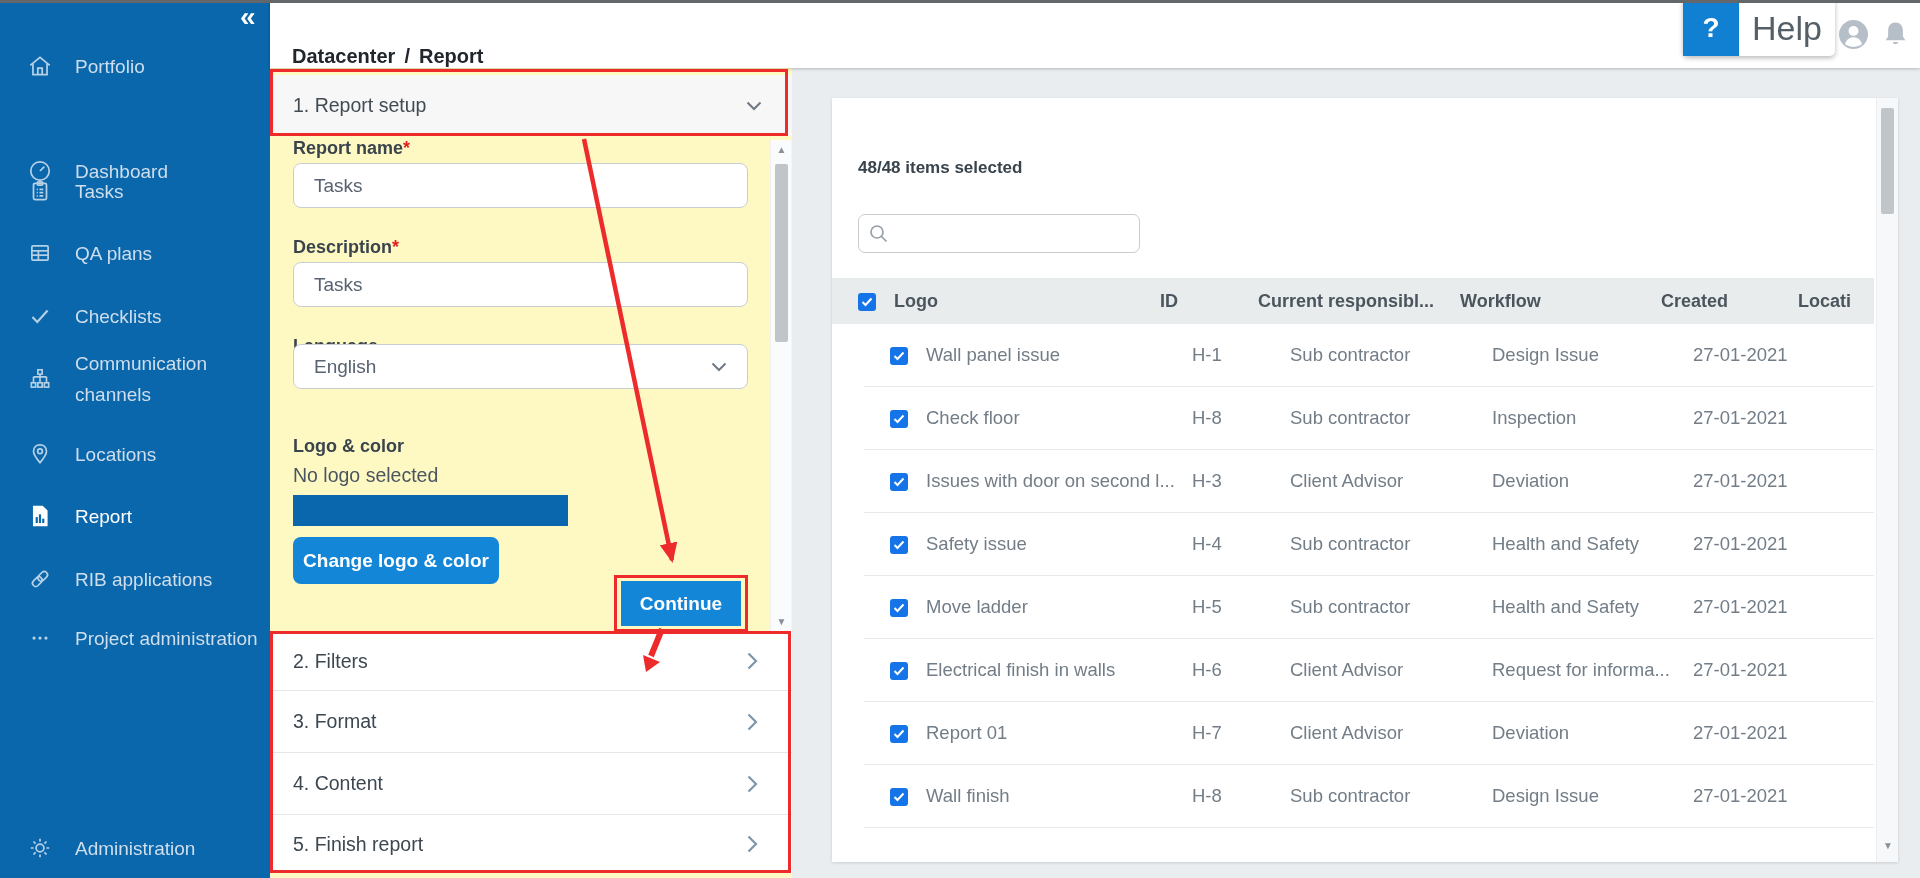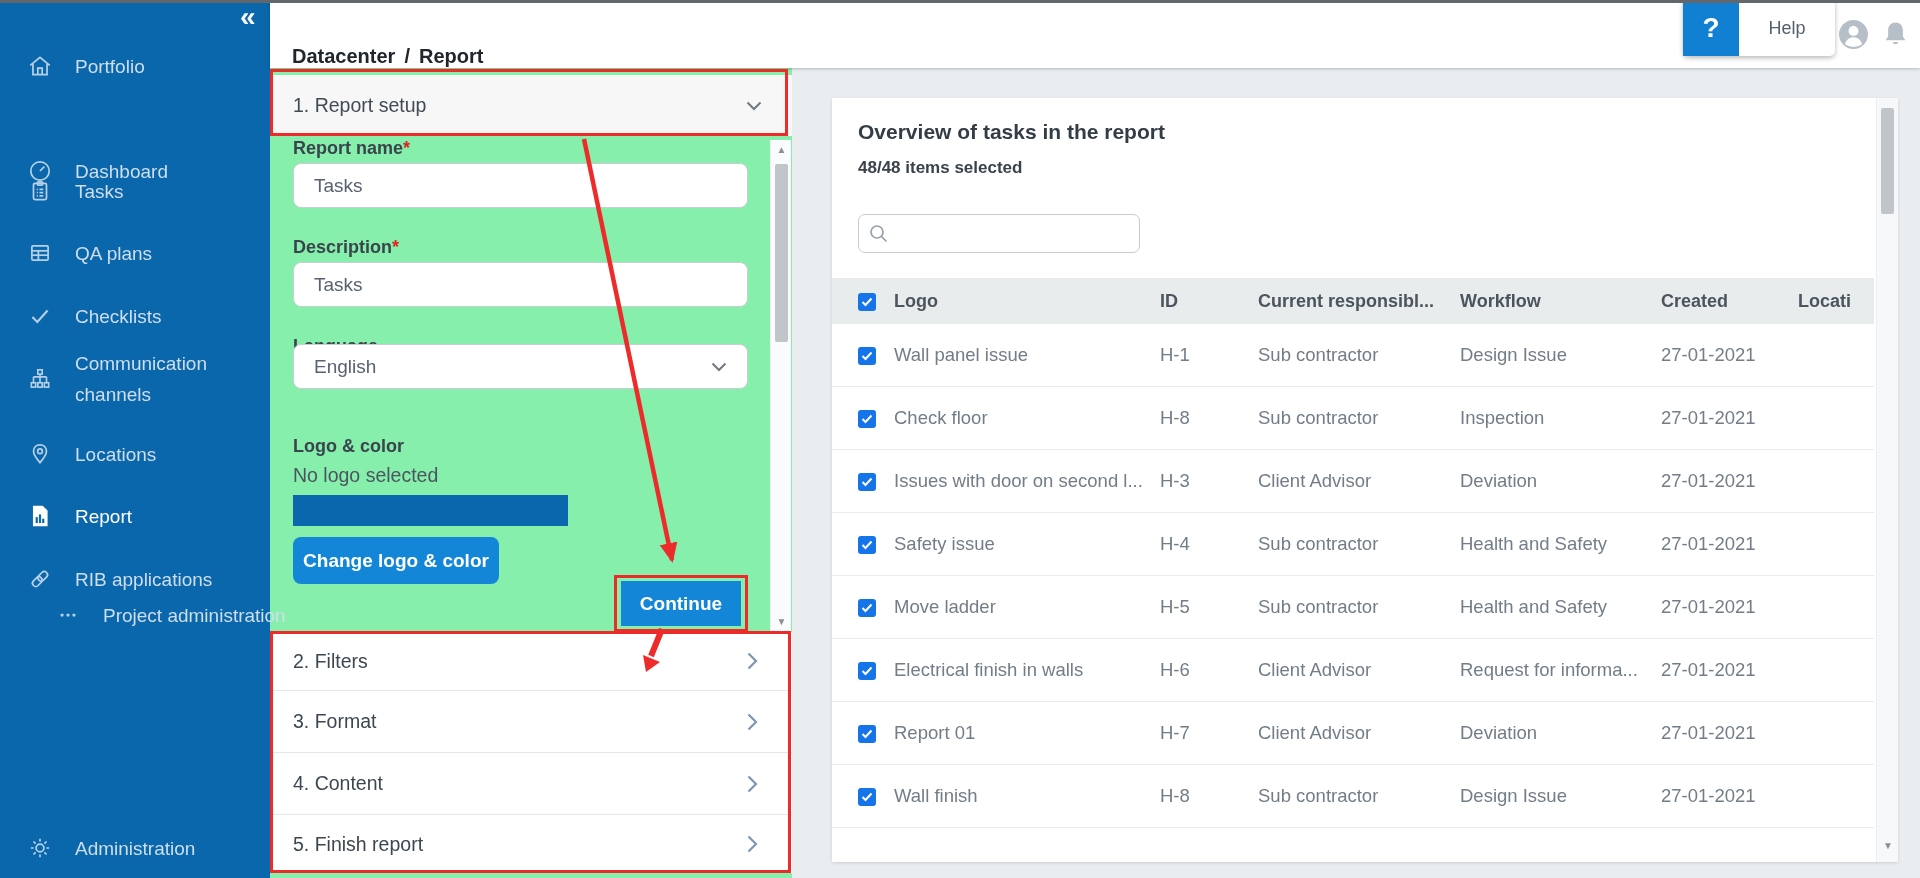--- a/index.html
+++ b/index.html
@@ -17,26 +17,26 @@
   .side-label { position:absolute; left:75px; color:#cfdeec; font-size:19px; white-space:nowrap; line-height:31px; }
   .side-item.active .side-label { color:#ffffff; }
   .side-item.active .side-icon { opacity:1; color:#ffffff; }
   .side-label.wrap { white-space:normal; width:175px; }
 
   
   .topbar { position:absolute; left:270px; top:0; width:1650px; height:68px; background:#ffffff; box-shadow:0 1px 3px rgba(0,0,0,.22); z-index:20; }
   .breadcrumb { position:absolute; left:22px; top:0; height:68px; display:flex; align-items:flex-end; gap:9px; font-size:20px; font-weight:700; color:#20262c; }
   .help-card { position:absolute; left:1413px; top:0; width:152px; height:56px; background:#ffffff; display:flex; align-items:center; box-shadow:0 2px 5px rgba(0,0,0,.28); border-radius:0 0 5px 5px; cursor:pointer; z-index:25; }
   .help-q { width:56px; height:56px; background:#1180d2; color:#ffffff; font-size:28px; font-weight:700; display:flex; align-items:center; justify-content:center; }
-  .help-label { flex:1; text-align:center; color:#555f68; font-size:18px; }
+  .help-label { flex:1; text-align:center; color:#555f68; font-size:34px; }
   .top-icons { position:absolute; right:10px; top:0; height:68px; display:flex; align-items:center; gap:12px; }
   .top-icons svg { display:block; cursor:pointer; }
 
   
-  .left-panel { position:absolute; left:270px; top:68px; width:522px; height:810px; background:#86efac; z-index:5; }
+  .left-panel { position:absolute; left:270px; top:68px; width:522px; height:810px; background:#fef9c3; z-index:5; }
   .acc-header { position:absolute; left:0; top:7px; width:522px; height:61px; background:#f7f7f8; display:flex; align-items:center; justify-content:space-between; padding:0 30px 0 23px; cursor:pointer; }
   .acc-title { font-size:19.5px; color:#414b54; }
   .field-label { position:absolute; left:23px; font-size:18px; font-weight:700; color:#3a444d; }
   .req { color:#e02020; font-weight:700; }
   .tinput { position:absolute; left:23px; width:455px; height:45px; border:1.5px solid #c9ced3; border-radius:8px; background:#fff; font-size:19px; color:#586270; padding:0 20px; font-family:"Liberation Sans","DejaVu Sans",sans-serif; }
   .select-box { display:flex; align-items:center; justify-content:space-between; cursor:pointer; }
   .plain-text { position:absolute; left:23px; font-size:19.5px; color:#4b5560; }
   .swatch { position:absolute; left:23px; top:427px; width:275px; height:31px; background:#0a67ad; }
   .btn-blue { background:#1486d8; color:#ffffff; border:none; border-radius:8px; font-weight:700; font-size:19px; cursor:pointer; font-family:"Liberation Sans","DejaVu Sans",sans-serif; }
   .btn-change { position:absolute; left:23px; top:469px; width:206px; height:47px; }
@@ -55,21 +55,21 @@
   
   .right-panel { position:absolute; left:832px; top:98px; width:1066px; height:764px; background:#ffffff; box-shadow:0 1px 3px rgba(0,0,0,.13); z-index:5; }
   .ov-title { position:absolute; left:26px; top:22px; font-size:21px; font-weight:700; color:#323d46; }
   .ov-count { position:absolute; left:26px; top:60px; font-size:17px; font-weight:700; color:#39434c; }
   .search-wrap { position:absolute; left:26px; top:116px; width:282px; height:39px; }
   .search-input { width:282px; height:39px; border:1.5px solid #c6cbd0; border-radius:7px; padding:0 12px 0 42px; font-size:18px; color:#586270; font-family:"Liberation Sans","DejaVu Sans",sans-serif; }
   .search-icon { position:absolute; left:11px; top:10px; }
   .tbl { position:absolute; left:0; top:180px; width:1042px; overflow:hidden; }
   .thead, .trow { display:grid; grid-template-columns:36px 266px 98px 202px 201px 137px 1fr; align-items:center; padding-left:26px; }
   .thead { height:46px; background:#e9eced; font-size:18px; font-weight:600; color:#4b555e; }
-  .trow { height:63px; border-bottom:1px solid #e8ebed; font-size:18.5px; color:#727d87; background:#fff; }
+  .trow { height:63px; border-bottom:1px solid #e8ebed; font-size:18.5px; color:#727d87; background:#fff;margin-left:32px; }
   .cell { overflow:hidden; white-space:nowrap; padding-right:14px; }
   .checkbox { width:18px; height:18px; background:#1474e8; border-radius:3px; display:inline-flex; align-items:center; justify-content:center; cursor:pointer; }
   .vs-right { left:1044px; top:0px; width:22px; height:764px; border-left:1px solid #eceff1; background:#f7f8f9; position:absolute; }
 
   
   .anno-box { position:absolute; border:3px solid #ee2b2b; z-index:40; pointer-events:none; }
   .anno-svg { position:absolute; left:0; top:0; width:1920px; height:878px; z-index:50; pointer-events:none; }
 </style>
 </head>
 <body>
@@ -169,21 +169,21 @@
           <span class="side-icon">
             <svg viewBox="0 0 24 24" fill="none" stroke="currentColor" stroke-width="1.6">
               <g transform="rotate(-45 12 12)">
                 <rect x="3.5" y="9" width="10" height="6" rx="3"></rect>
                 <rect x="10.5" y="9" width="10" height="6" rx="3"></rect>
               </g>
             </svg>
           </span>
           <span class="side-label">RIB applications</span>
         </div>
-        <div class="side-item" style="top: 597px; height: 36px; margin-left: 28px;">
+        <div class="side-item" style="top: 620px; height: 36px;">
           <span class="side-icon">
             <svg viewBox="0 0 24 24" fill="currentColor">
               <circle cx="6.5" cy="12" r="1.5"></circle>
               <circle cx="12" cy="12" r="1.5"></circle>
               <circle cx="17.5" cy="12" r="1.5"></circle>
             </svg>
           </span>
           <span class="side-label">Project administration</span>
         </div>
         <div class="side-item" style="top: 830px; height: 36px;">
@@ -282,21 +282,20 @@
       <div class="step-row" style="height:58px;">
         <span class="step-label">5. Finish report</span>
         <svg width="11" height="18" viewBox="0 0 11 18">
             <polyline points="1.5,1.5 9,9 1.5,16.5" fill="none" stroke="#7e96ad" stroke-width="2.2"></polyline>
           </svg>
       </div>
     </div>
   </section>
 
   <section class="right-panel">
-    <div class="ov-title">Overview of tasks in the report</div>
     <div class="ov-count">48/48 items selected</div>
     <div class="search-wrap">
       <input class="search-input" placeholder="" style="">
       <svg class="search-icon" width="19" height="19" viewBox="0 0 19 19">
         <circle cx="8" cy="8" r="6" fill="none" stroke="#98a1a9" stroke-width="1.7"></circle>
         <line x1="12.5" y1="12.5" x2="17.5" y2="17.5" stroke="#98a1a9" stroke-width="1.7"></line>
       </svg>
     </div>
 
     <div class="tbl">

